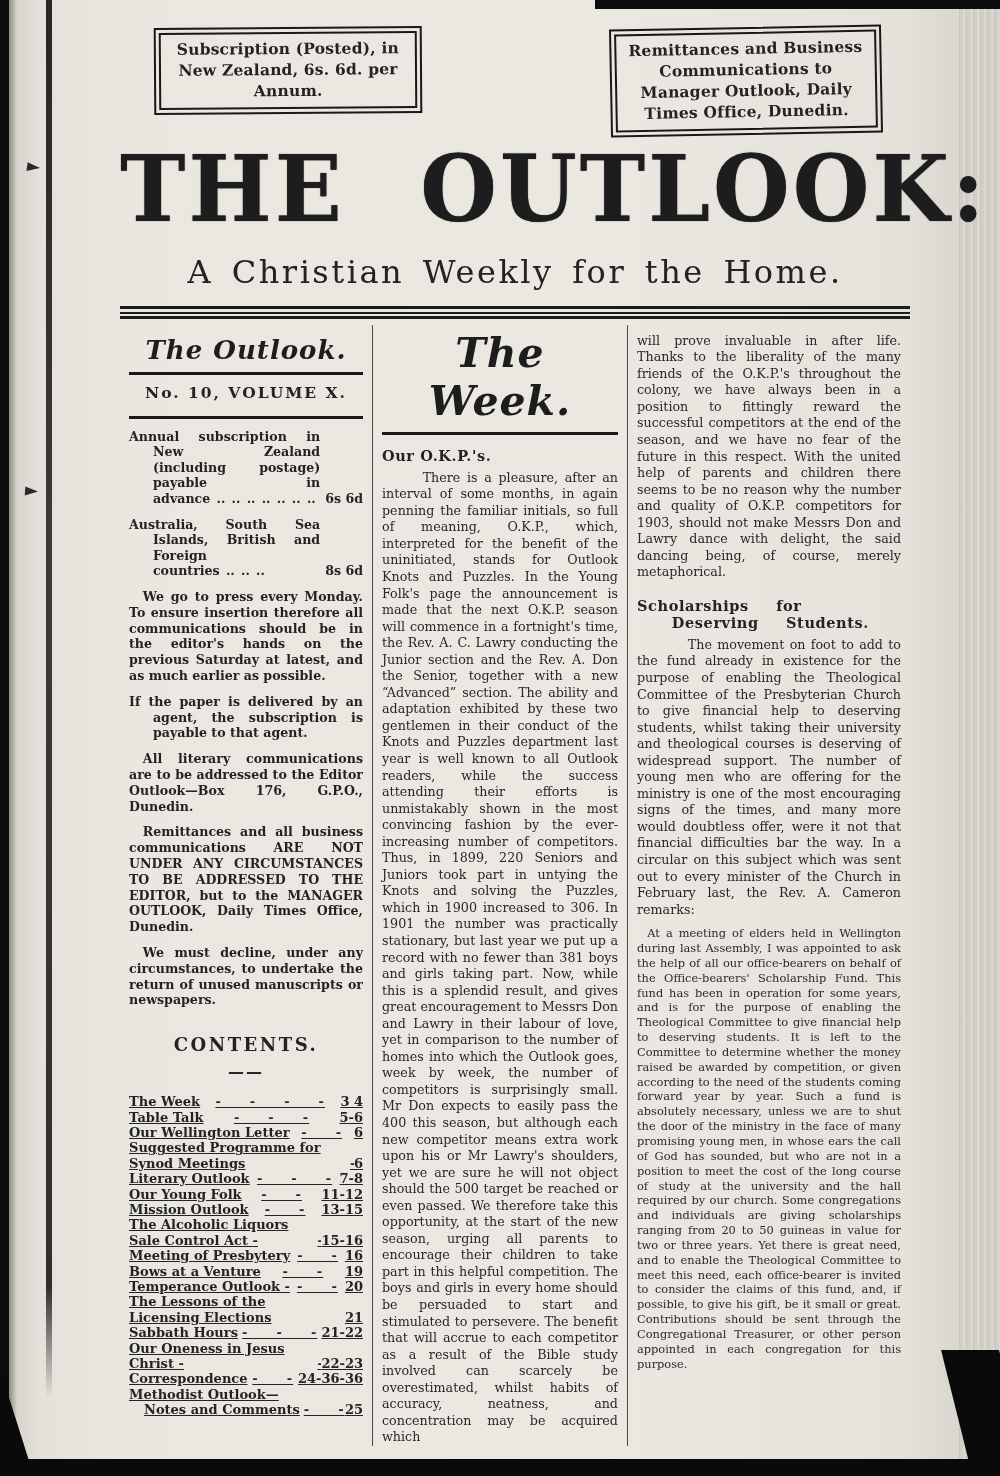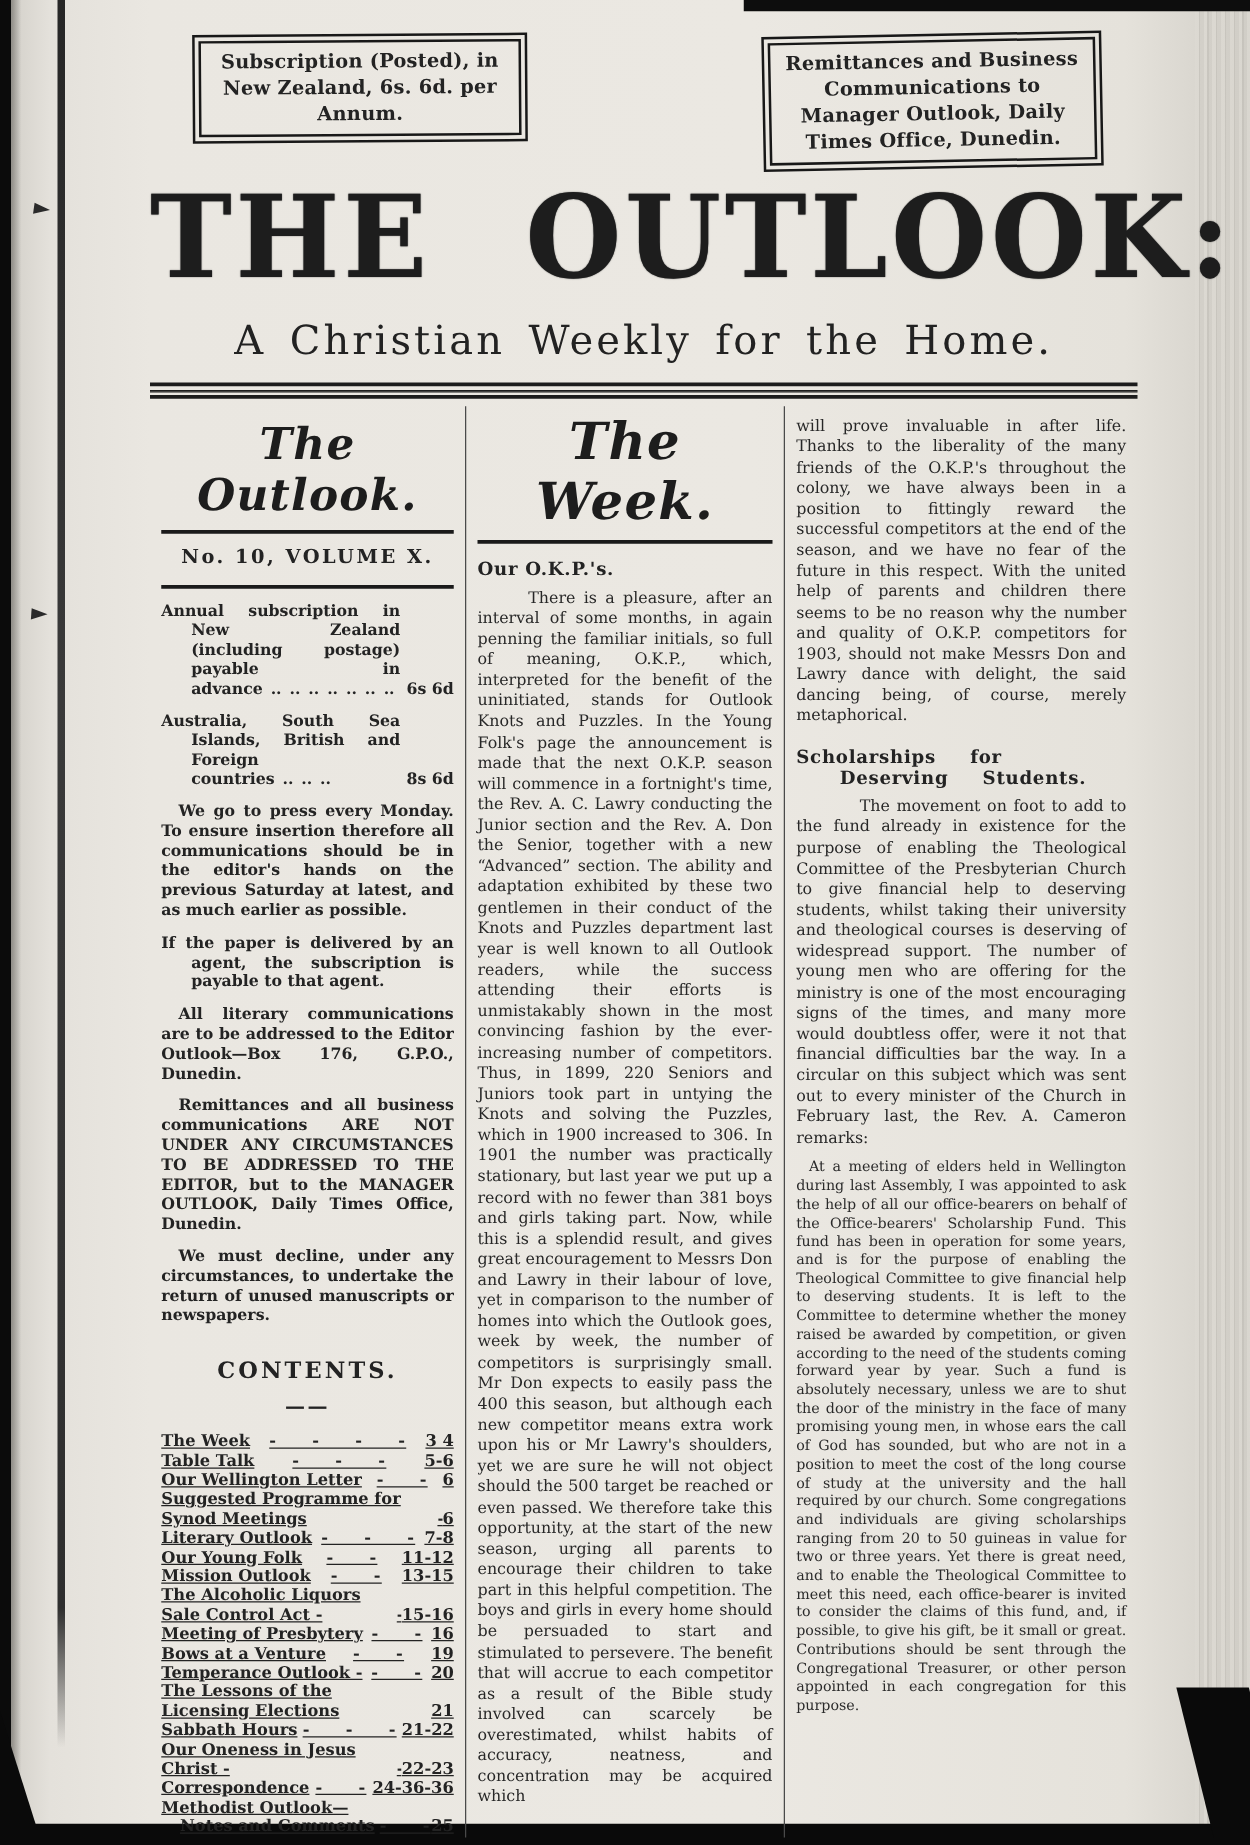--- a/index.html
+++ b/index.html
@@ -34,21 +34,21 @@
   .rule-pair{margin-top:15px;height:3px;border-top:3px solid #1c1c1c;border-bottom:1px solid #1c1c1c;}
   .rule-pair.b{height:2px;border-top:1px solid #1c1c1c;border-bottom:3px solid #1c1c1c;margin-top:0;}
   .dateline{display:flex;justify-content:space-between;align-items:baseline;padding:8px 2px 6px 2px;
     font-size:14.5px;font-weight:bold;font-variant:small-caps;letter-spacing:.4px;}
   .dateline .dl-c{position:relative;left:-14px;}
   
   .columns{display:grid;grid-template-columns:252px 256px 1fr;min-height:1046px;margin-top:6px;}
   .col{padding:2px 9px 0 9px;}
   .col-mid{border-left:1px solid #4a4a4a;border-right:1px solid #4a4a4a;}
   .bl-head{text-align:center;font-style:italic;font-weight:bold;letter-spacing:1px;color:#1d1d1d;}
-  .col-left .bl-head{font-size:35px;margin-top:8px;font-style:italic;}
+  .col-left .bl-head{font-size:26px;margin-top:8px;font-style:italic;}
   .col-mid .bl-head{font-size:41px;margin-top:2px;word-spacing:10px;}
   .heavy-rule{border-top:3px solid #1a1a1a;margin-top:7px;}
   .vol-line{text-align:center;font-weight:bold;font-size:15.5px;letter-spacing:2px;padding:8px 0 7px 0;}
   .sub-row{display:flex;align-items:flex-end;font-weight:600;font-size:12.6px;line-height:15.6px;margin-top:10px;text-align:justify;}
   .sub-row .sub-text{flex:1;padding-left:1.9em;text-indent:-1.9em;}
   .sub-row .sub-price{white-space:nowrap;font-weight:bold;padding-left:5px;}
   .notice-p{font-weight:600;font-size:12.6px;line-height:15.8px;margin:10px 0 0 0;text-align:justify;}
   .notice-p.hang{padding-left:1.9em;text-indent:-1.9em;font-weight:bold;}
   .notice-p.indent{text-indent:1.1em;}
   .toc-head{text-align:center;font-weight:bold;font-size:18px;letter-spacing:2.5px;margin-top:26px;}

